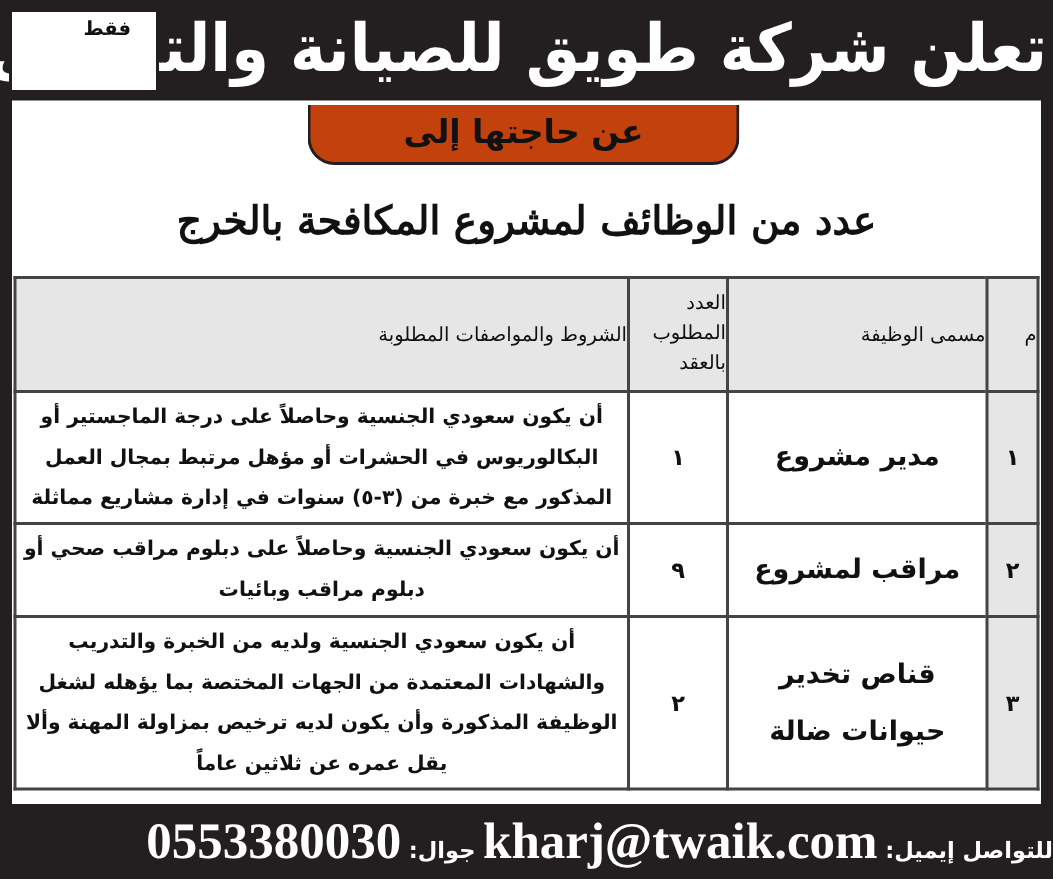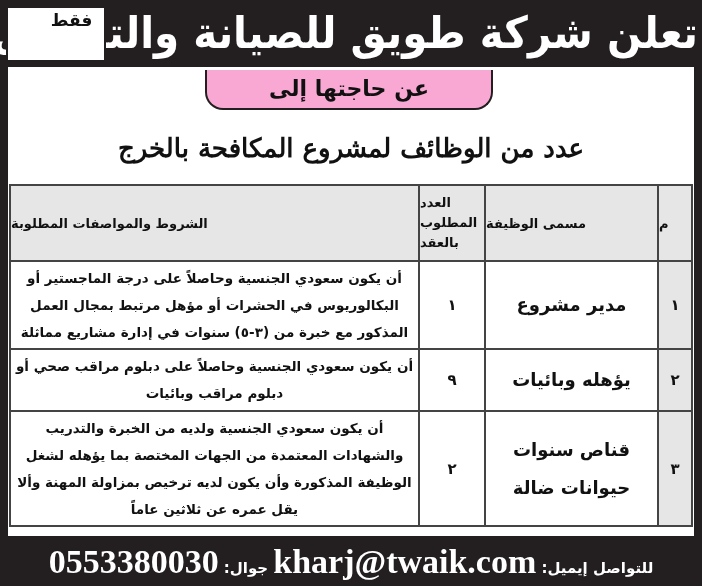--- a/index.html
+++ b/index.html
@@ -8,42 +8,42 @@
   .frame { position:absolute; left:0; top:0; width:702px; height:586px; background:#231f20; }
   .inner { position:absolute; left:8px; top:67px; width:686px; height:469px; background:#fff; }
   .headline { position:absolute; left:118px; top:2px; width:580px; height:62px; color:#fff;
               font-family:"DejaVu Sans", sans-serif; font-weight:bold; font-size:44px;
               line-height:62px; text-align:right; direction:rtl; white-space:nowrap; letter-spacing:-1px;
               transform:scaleX(0.92); transform-origin:right center; }
   .saudi-box { position:absolute; left:6px; top:6px; width:100px; height:56px; background:#fff;
                border:2px solid #231f20; box-sizing:border-box; text-align:center; direction:rtl;
                font-weight:bold; color:#111; }
   .saudi-box .l1 { font-size:17px; line-height:26px; margin-top:2px; }
-  .saudi-box .l2 { font-size:17px; line-height:24px; letter-spacing:6px;padding-left:31px; }
-  .need-pill { position:absolute; left:205px; top:70px; width:288px; height:40px; background:#f9a8d4;
+  .saudi-box .l2 { font-size:13px; line-height:24px; letter-spacing:6px;padding-left:31px; }
+  .need-pill { position:absolute; left:205px; top:70px; width:288px; height:40px; background:#c2410c;
                border:2px solid #231f20; border-top:none; border-radius:0 0 18px 18px; box-sizing:border-box;
                text-align:center; direction:rtl; font-weight:bold; font-size:22px; line-height:38px; color:#111; }
   .subhead { position:absolute; left:20px; top:118px; width:662px; height:60px; direction:rtl; text-align:center;
              font-family:"DejaVu Serif", serif; font-weight:bold; font-size:26px; line-height:60px; color:#111;
              white-space:nowrap; }
   table.jobs { position:absolute; left:9px; top:184px; width:684px; border-collapse:collapse; direction:rtl;
                table-layout:fixed; }
   table.jobs td, table.jobs th { border:2px solid #444; padding:0; color:#111; vertical-align:middle; }
-  table.jobs th { background:#e6e6e6; font-weight:bold; font-size:13px; height:74px; text-align:left; }
+  table.jobs th { background:#e6e6e6; font-weight:normal; font-size:13px; height:74px; text-align:right; }
   th.c-num { width:32px; }
   th.c-title { width:171px;margin-top:17px; }
   th.c-count { width:64px; line-height:20px; }
   td.num { background:#e6e6e6; text-align:center; font-size:15px; font-weight:bold; }
   td.title { background:#fff; text-align:center; font-weight:bold; font-size:18px; line-height:38px;border-radius:18px; }
   td.count { background:#fff; text-align:center; font-size:15px; font-weight:bold; }
   td.cond { background:#fff; text-align:center; font-size:13.5px; font-weight:bold; line-height:27px; padding:0 8px; }
   tr.r1 td { height:86px;margin-left:47px; }
   tr.r2 td { height:60px; }
   tr.r3 td { height:113px;margin-left:28px; }
-  .footer { position:absolute; left:0; top:537px; width:702px; height:49px; direction:rtl; text-align:center;
+  .footer { position:absolute; left:0; top:537px; width:702px; height:49px; direction:rtl; text-align:right;
             color:#fff; white-space:nowrap; }
   .footer .lbl { font-weight:bold; font-size:15px; }
   .footer .email, .footer .phone { font-family:"Liberation Serif", serif; font-weight:bold; font-size:34px;
             line-height:49px; direction:ltr; unicode-bidi:embed; }
 </style>
 </head>
 <body>
 
 <div class="frame"></div>
 
@@ -70,27 +70,27 @@
   </thead>
   <tbody>
     <tr class="r1">
       <td class="num">١</td>
       <td class="title">مدير مشروع</td>
       <td class="count">١</td>
       <td class="cond">أن يكون سعودي الجنسية وحاصلاً على درجة الماجستير أو البكالوريوس في الحشرات أو مؤهل مرتبط بمجال العمل المذكور مع خبرة من (٣-٥) سنوات في إدارة مشاريع مماثلة</td>
     </tr>
     <tr class="r2">
       <td class="num">٢</td>
-      <td class="title">يؤهله وبائيات</td>
+      <td class="title">مراقب لمشروع</td>
       <td class="count">٩</td>
       <td class="cond">أن يكون سعودي الجنسية وحاصلاً على دبلوم مراقب صحي أو دبلوم مراقب وبائيات</td>
     </tr>
     <tr class="r3">
       <td class="num">٣</td>
-      <td class="title">قناص سنوات حيوانات ضالة</td>
+      <td class="title">قناص تخدير حيوانات ضالة</td>
       <td class="count">٢</td>
       <td class="cond">أن يكون سعودي الجنسية ولديه من الخبرة والتدريب والشهادات المعتمدة من الجهات المختصة بما يؤهله لشغل الوظيفة المذكورة وأن يكون لديه ترخيص بمزاولة المهنة وألا يقل عمره عن ثلاثين عاماً</td>
     </tr>
   </tbody>
 </table>
 
 <div class="footer">
   <span class="lbl">للتواصل إيميل:</span>
   <span class="email">kharj@twaik.com</span>
   <span class="lbl">جوال:</span>

